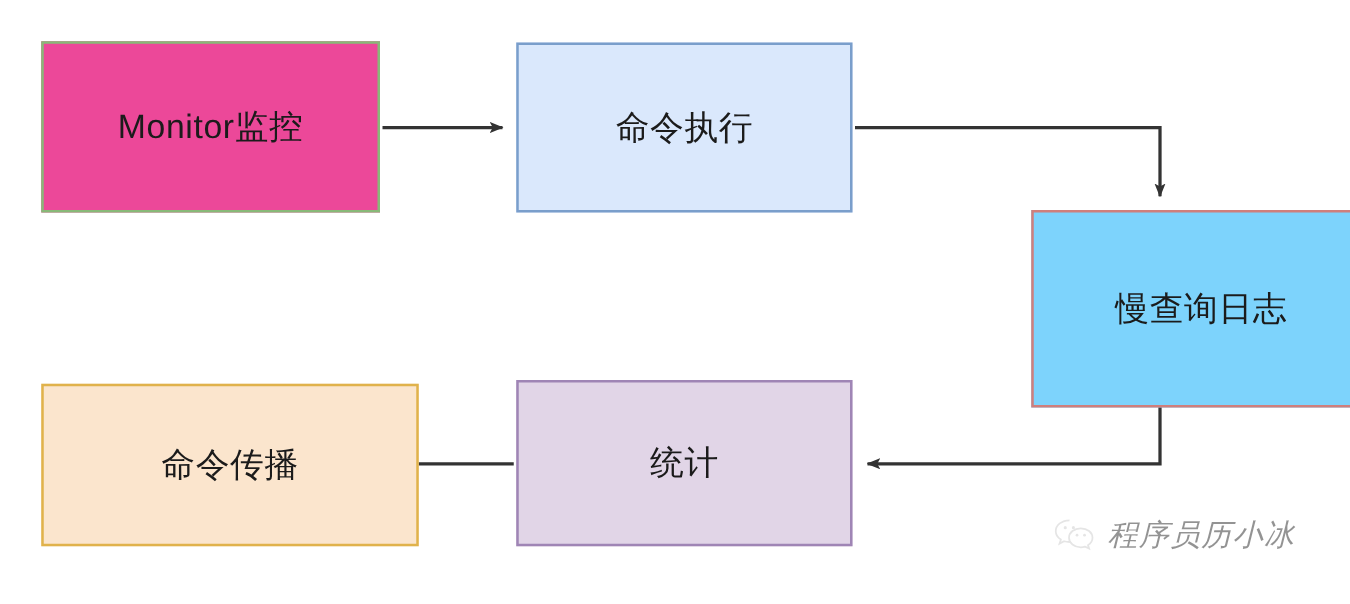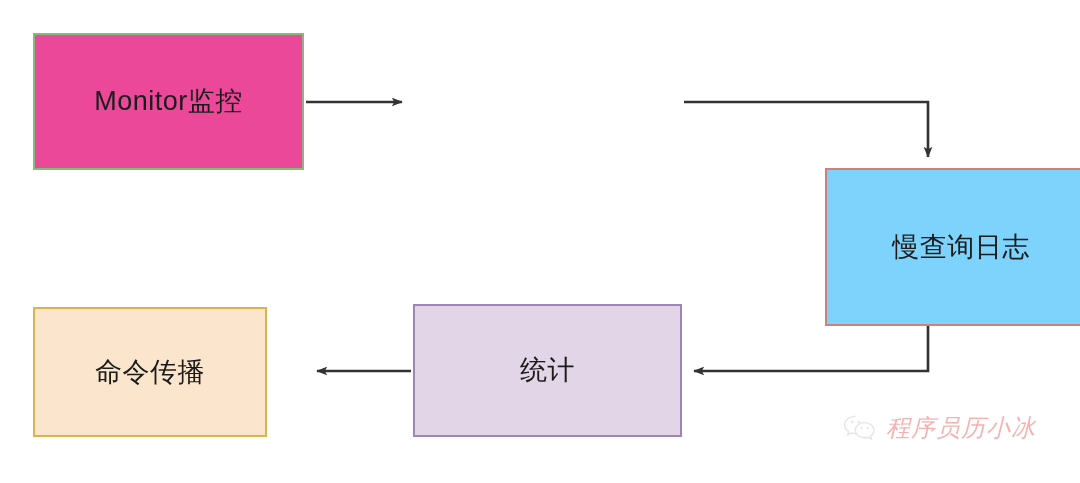--- a/index.html
+++ b/index.html
@@ -49,21 +49,21 @@
     border-color: #7a9ecb;
   }
   #node-slow-query-log {
     left: 825px; top: 168px;
     width: 272px; height: 158px;
     background: #7dd3fc;
     border-color: #cf7f7c;
   }
   #node-command-propagate {
     left: 33px;  top: 307px;
-    width: 234px; height: 130px;
+    width: 302px; height: 130px;
     background: #fbe5cd;
     border-color: #e0b24b;
   }
   #node-statistics {
     left: 413px; top: 304px;
     width: 269px; height: 133px;
     background: #e1d5e7;
     border-color: #9f85b5;
     text-align: right;
   }
@@ -79,21 +79,21 @@
     left: 843px;
     top: 412px;
     display: flex;
     align-items: center;
     gap: 9px;
     opacity: 0.42;
   }
   #watermark .wm-text {
     font-family: "DejaVu Sans", sans-serif;
     font-size: 24px;
-    color: #ef4444;
+    color: #000000;
     letter-spacing: 1px;
     font-style: italic;
     white-space: nowrap;
   }
   #watermark .wm-icon {
     flex: 0 0 auto;
     line-height: 0;
   }
 </style>
 </head>
@@ -114,20 +114,23 @@
 
     <path d="M 928 304 L 928 371 L 694 371" fill="none" stroke="#333333" stroke-width="2.6" stroke-linejoin="miter" marker-end="url(#arrowhead)"></path>
 
     <path d="M 411 371 L 317 371" fill="none" stroke="#333333" stroke-width="2.6" marker-end="url(#arrowhead)"></path>
   </svg>
 
   <div class="node" id="node-monitor">
     <span class="node-label">Monitor监控</span>
   </div>
 
+  <div class="node" id="node-command-exec">
+    <span class="node-label">命令执行</span>
+  </div>
 
   <div class="node" id="node-slow-query-log">
     <span class="node-label">慢查询日志</span>
   </div>
 
   <div class="node" id="node-command-propagate">
     <span class="node-label">命令传播</span>
   </div>
 
   <div class="node" id="node-statistics">

